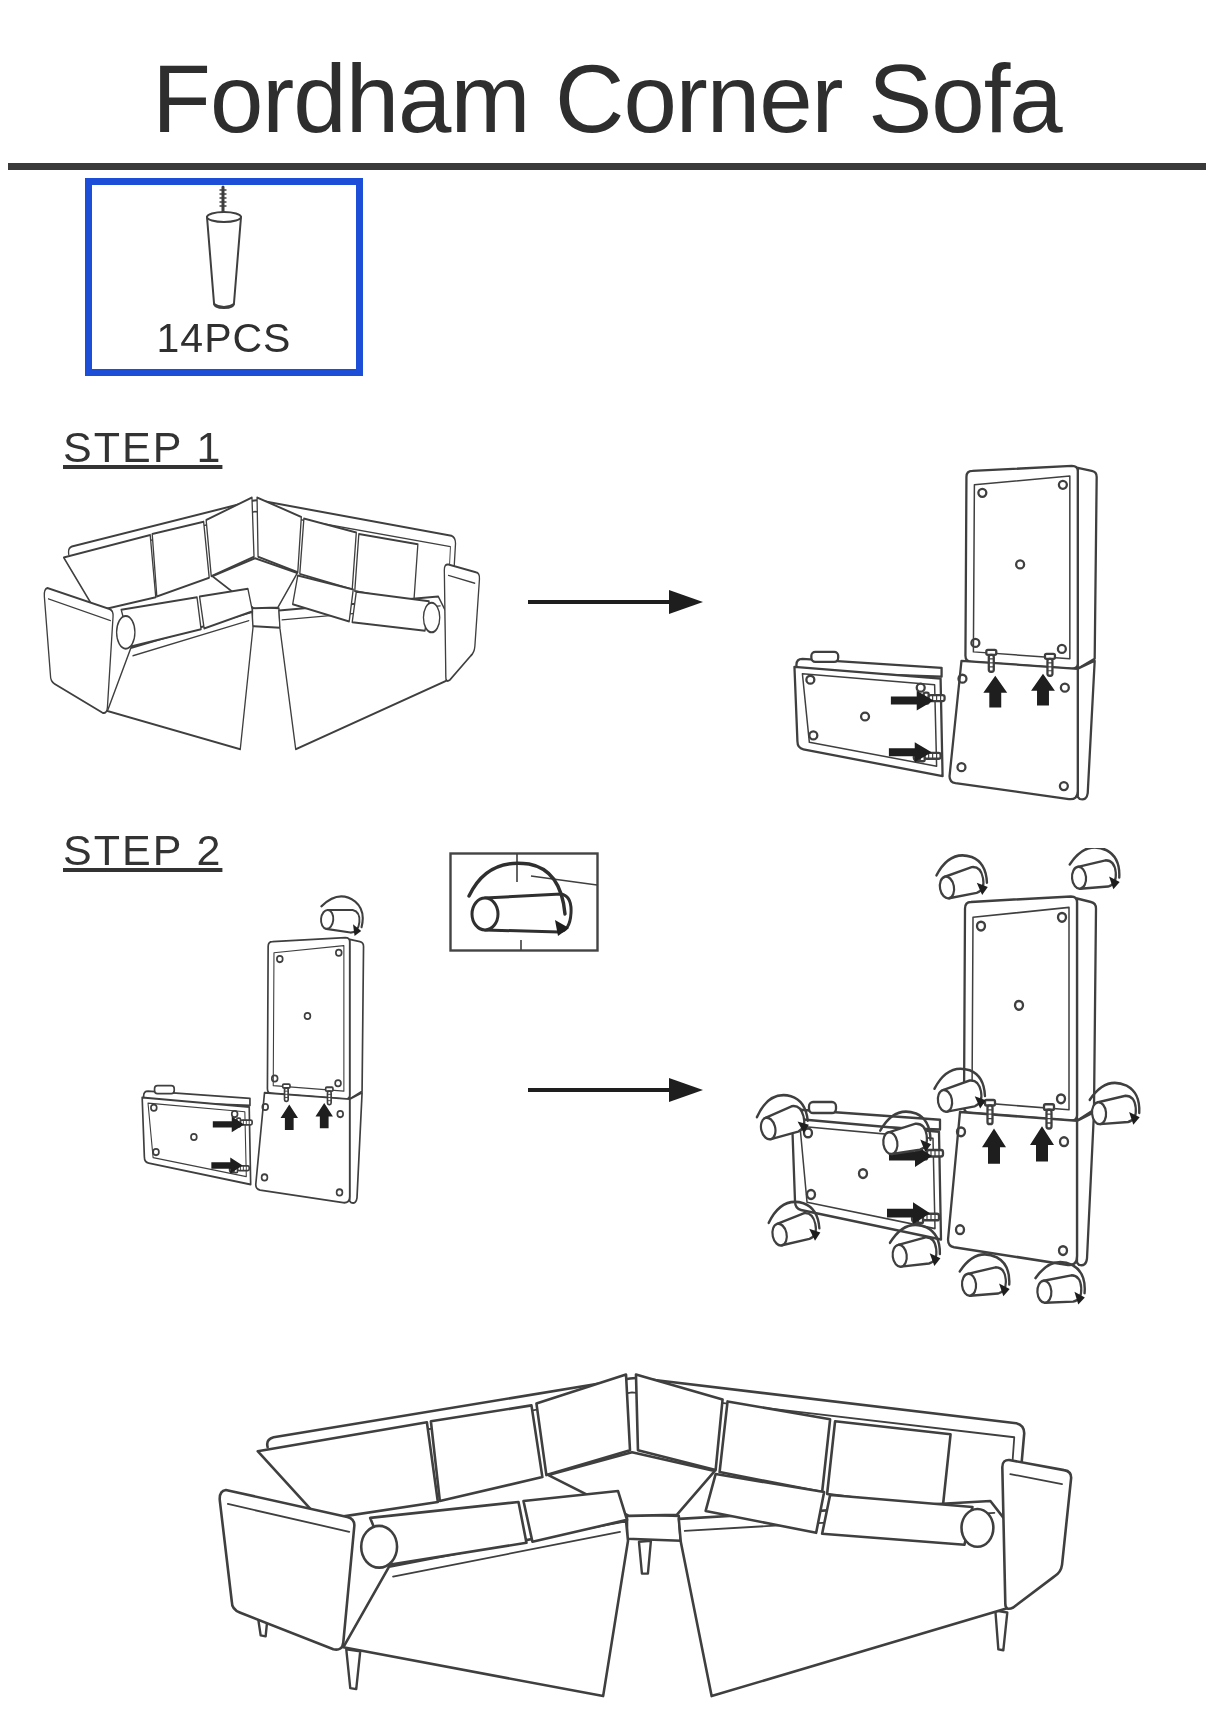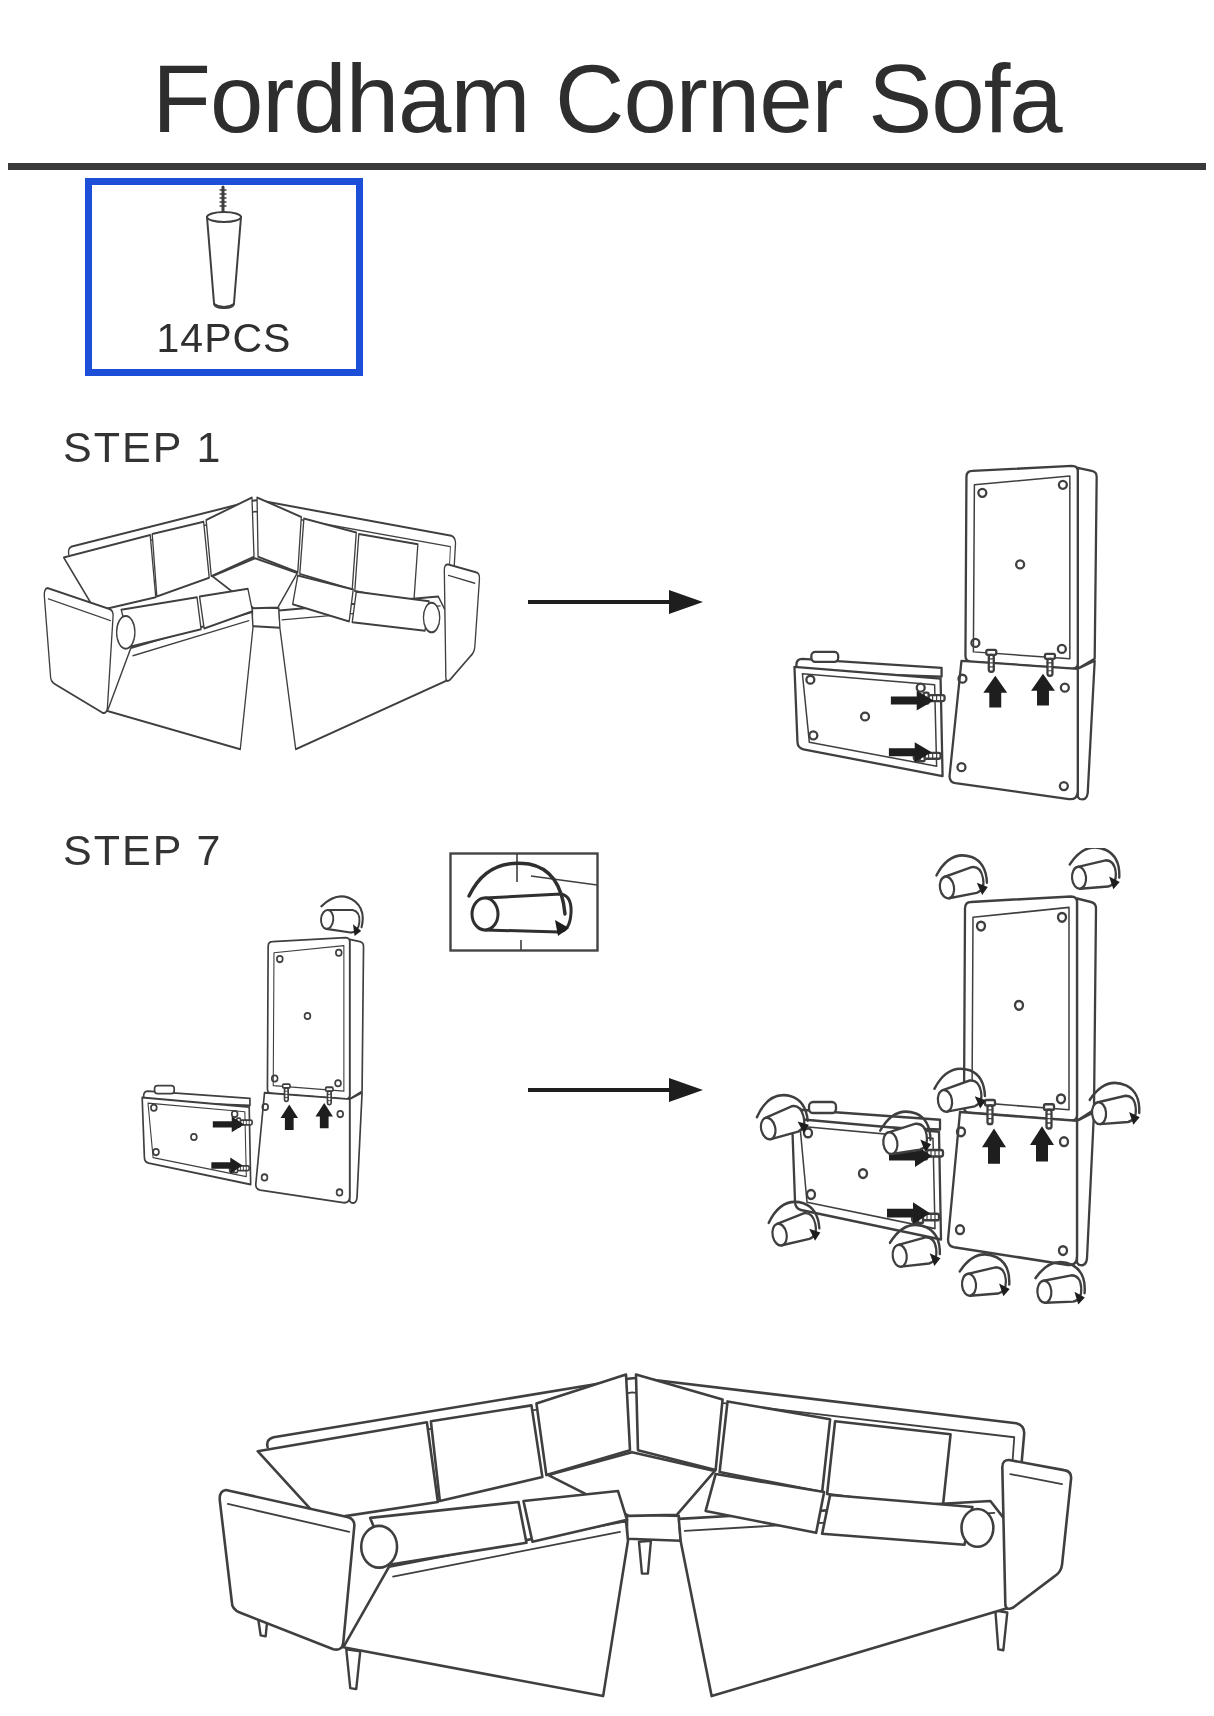--- a/index.html
+++ b/index.html
@@ -26,21 +26,21 @@
   }
   .parts-box{
     left:85px;top:178px;width:264px;height:184px;
     border:7px solid #1d4ed8;
     display:flex;flex-direction:column;align-items:center;justify-content:flex-start;
   }
   .parts-label{
     font-size:41px;color:#2f2f2f;letter-spacing:1px;margin-top:2px;
   }
   .step-label{
-    font-size:43px;color:#333333;letter-spacing:2px;
+    font-size:43px;color:#333333;letter-spacing:2px;text-decoration:underline;
   }
   svg{display:block;}
 </style>
 </head>
 <body>
 
 <div class="page">
 
   <svg width="0" height="0" style="position:absolute" aria-hidden="true">
     <defs>
@@ -182,21 +182,21 @@
 
   <svg class="abs" style="left:525px;top:584px;" width="180" height="36" viewBox="0 0 180 36">
     <line x1="3" y1="18" x2="146" y2="18" stroke="#1e1e1e" stroke-width="4"></line>
     <polygon points="144,6 178,18 144,30" fill="#1e1e1e"></polygon>
   </svg>
 
   <svg class="abs" style="left:700px;top:422px;" width="512" height="418" viewBox="0 0 515 420">
     <use href="#flip-assembly"></use>
   </svg>
 
-  <div class="abs step-label" style="left:63px;top:826px;">STEP 7</div>
+  <div class="abs step-label" style="left:63px;top:826px;">STEP 2</div>
 
   <svg class="abs" style="left:449px;top:852px;" width="150" height="100" viewBox="0 0 150 100">
     <rect x="1.5" y="1.5" width="147" height="97" fill="#ffffff" stroke="#444444" stroke-width="2.4"></rect>
     <g stroke="#3f3f3f" stroke-width="1.6" fill="none">
       <path d="M68,2 V30 M72,88 V98 M82,24 L148,33"></path>
     </g>
     <g stroke="#2f2f2f" stroke-width="3" fill="#ffffff" stroke-linejoin="round" stroke-linecap="round">
       <path d="M36,46 L112,42 Q123,44 122,61 Q121,79 110,80 L36,78 Z"></path>
       <ellipse cx="36" cy="62" rx="13" ry="16"></ellipse>
       <path d="M20,44 Q38,6 80,12 Q112,18 116,62" fill="none" stroke-width="3.4"></path>

